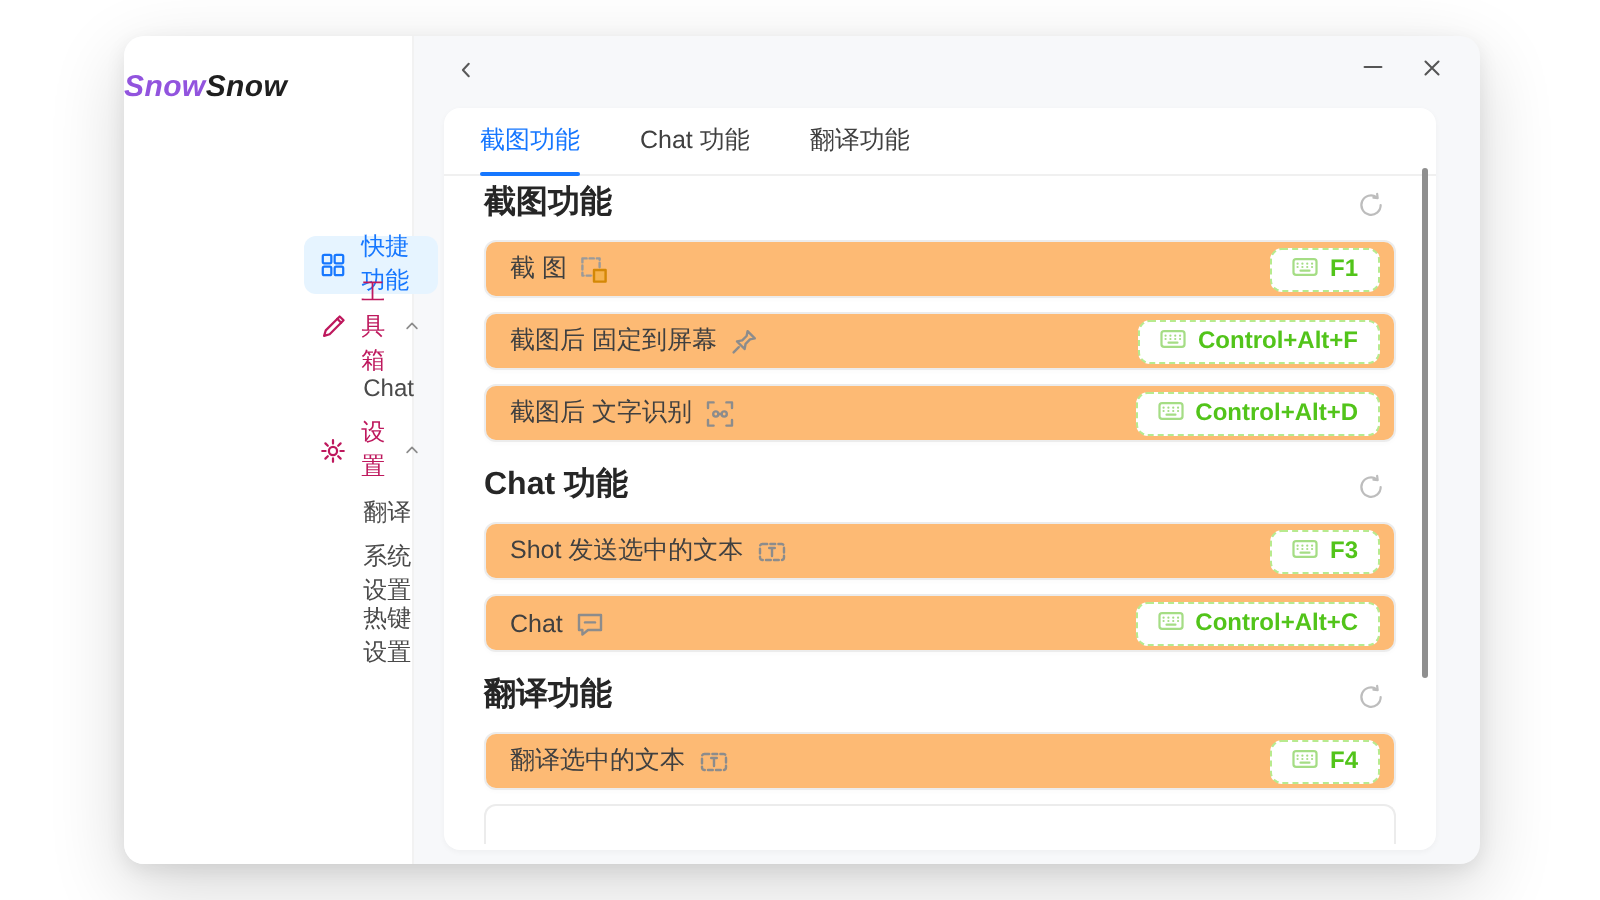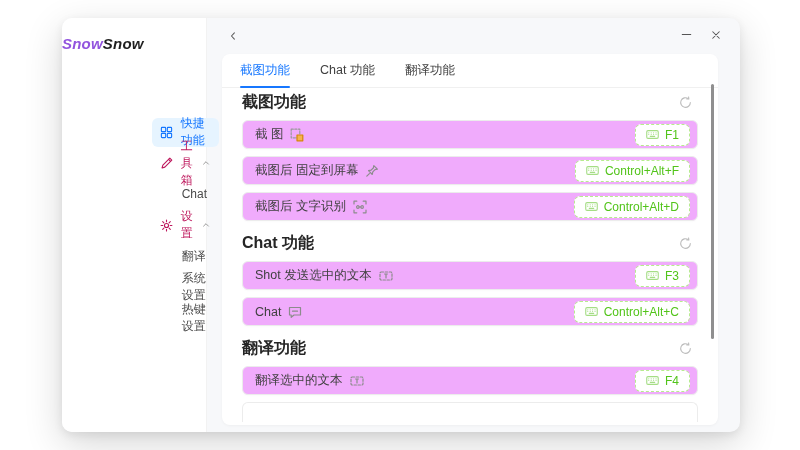--- a/index.html
+++ b/index.html
@@ -35,24 +35,24 @@
   .card { flex: 1; margin: 0 22px 7px 15px; background: #fff; border-radius: 8px; position: relative; overflow: hidden; display: flex; flex-direction: column; box-shadow: 0 1px 3px rgba(0,0,0,.04); }
   .tabbar { height: 34px; flex: none; border-bottom: 1px solid #f0f0f0; display: flex; gap: 30px; padding: 0 18px; }
   .tab { display: flex; align-items: center; font-size: 12.5px; color: #404040; position: relative; cursor: pointer; }
   .tab.active { color: var(--accent, #1677ff); }
   .tab.active::after { content: ""; position: absolute; left: 0; right: 0; bottom: -1px; height: 2px; background: var(--accent, #1677ff); border-radius: 2px; }
   .content { flex: 1; padding: 0 20px; overflow: hidden; }
   .section-header { display: flex; align-items: center; justify-content: space-between; margin: 4px 0 8px; padding-right: 6px; }
   .section + .section .section-header { margin-top: 12px; }
   .section-title { font-size: 16px; font-weight: 700; color: #262626; line-height: 20px; }
   .reload-icon { color: #bdbdbd; display: flex; cursor: pointer; }
-  .hk-row { height: 29px; border: 1px solid #ececec; border-radius: 6px; background: #f0abfc; display: flex; align-items: center; justify-content: space-between; padding: 0 7px 0 12px; margin-bottom: 7px; box-shadow: 0 1px 2px rgba(0,0,0,.02); }
+  .hk-row { height: 29px; border: 1px solid #ececec; border-radius: 6px; background: #fdba74; display: flex; align-items: center; justify-content: space-between; padding: 0 7px 0 12px; margin-bottom: 7px; box-shadow: 0 1px 2px rgba(0,0,0,.02); }
   .row-left { display: flex; align-items: center; gap: 7px; font-size: 12.5px; color: #404040; }
   .row-icon { display: flex; color: #8c8c8c; }
-  .badge { display: flex; align-items: center; gap: 6px; border: 1px dashed var(--green-border, #b7eb8f); color: var(--green, #52c41a); background: #fff; border-radius: 6px; padding: 2px 10px; height: 22px; font-size: 12px; font-family: inherit; cursor: pointer; }
+  .badge { display: flex; align-items: flex-start; gap: 6px; border: 1px dashed var(--green-border, #b7eb8f); color: var(--green, #52c41a); background: #fff; border-radius: 6px; padding: 2px 10px; height: 22px; font-size: 12px; font-family: inherit; cursor: pointer; font-weight: bold; }
   .badge .kbd { color: #a5dd85; display: flex; }
   .partial-row { height: 20px; border: 1px solid #ececec; border-bottom: none; border-radius: 6px 6px 0 0; }
   .scroll-thumb { position: absolute; right: 4px; top: 30px; width: 3px; height: 255px; background: #8f8f8f; border-radius: 2px; cursor: pointer; }
 </style>
 </head>
 <body>
 
 <div class="app-window">
 
   <aside class="sidebar">

